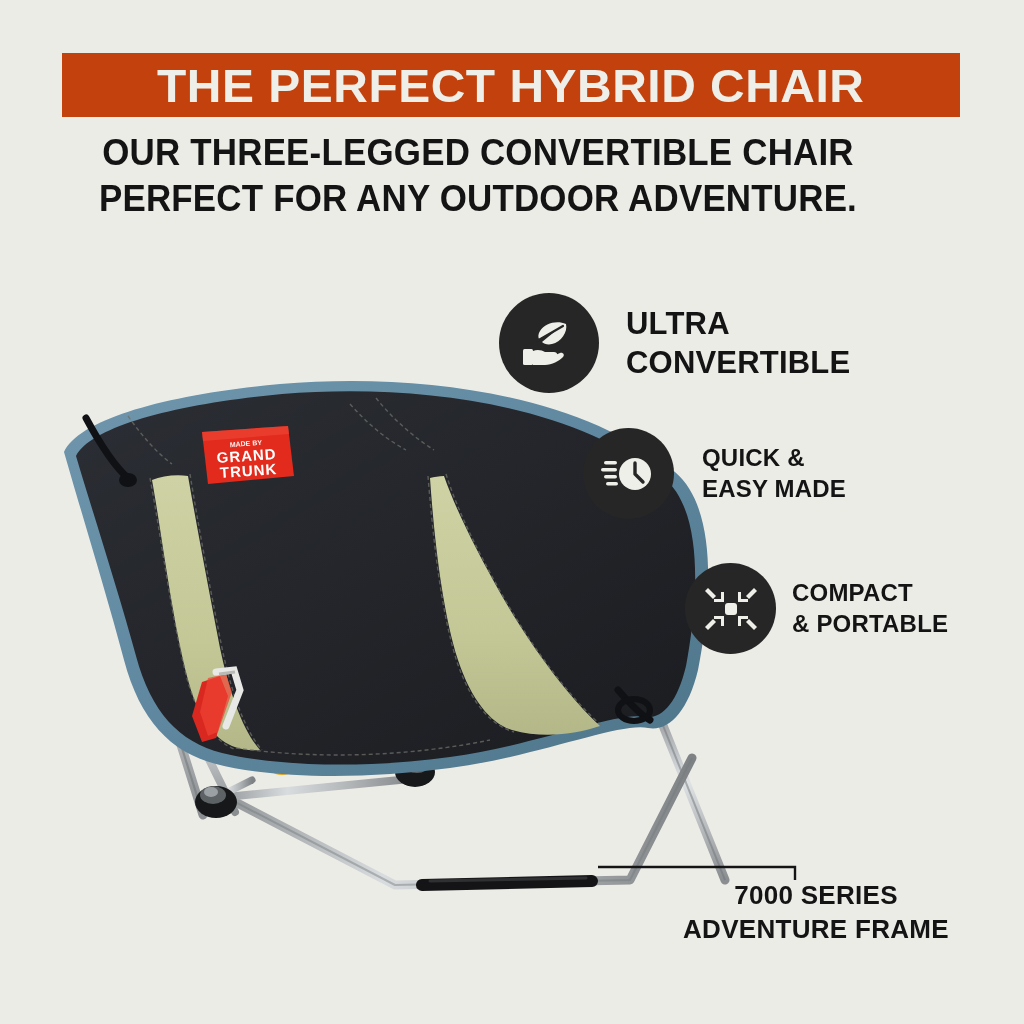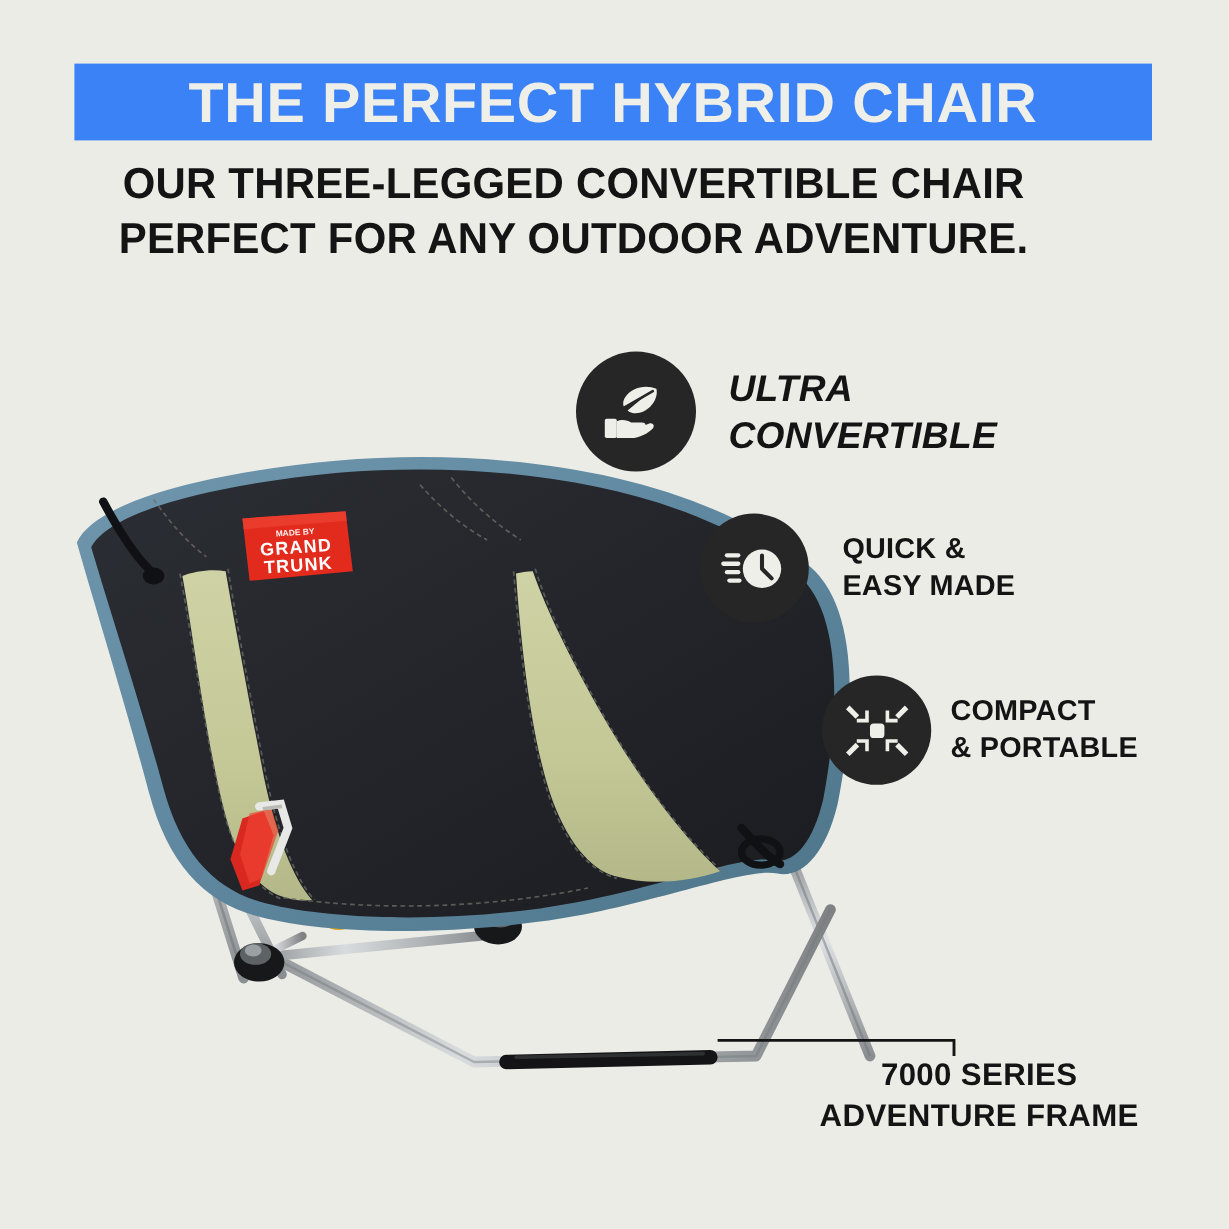--- a/index.html
+++ b/index.html
@@ -22,21 +22,21 @@
     background: #ecece7;
   }
 
   
   .title-bar {
     position: absolute;
     left: 62px;
     top: 53px;
     width: 898px;
     height: 64px;
-    background: #3b82f6;
+    background: #c2410c;
     display: flex;
     align-items: center;
     justify-content: center;
   }
   .title-text {
     color: #efefe9;
     font-size: 47px;
     font-weight: 700;
     letter-spacing: 0.5px;
     line-height: 1;
@@ -78,21 +78,21 @@
     color: #141414;
     font-weight: 700;
     line-height: 1.26;
     letter-spacing: 0.2px;
     white-space: nowrap;
   }
   .feature-label .fl {
     display: block;
   }
 
-  #feature-1 { left: 480px; top: 293px; font-style: italic; }
+  #feature-1 { left: 499px; top: 293px; }
   #feature-1 .feature-circle { width: 100px; height: 100px; }
   #feature-1 .feature-label { font-size: 31px; margin-left: 27px; }
 
   #feature-2 { left: 583px; top: 428px; }
   #feature-2 .feature-circle { width: 91px; height: 91px; }
   #feature-2 .feature-label { font-size: 24px; margin-left: 28px; }
 
   #feature-3 { left: 685px; top: 563px; }
   #feature-3 .feature-circle { width: 91px; height: 91px; }
   #feature-3 .feature-label { font-size: 24px; margin-left: 16px; }

